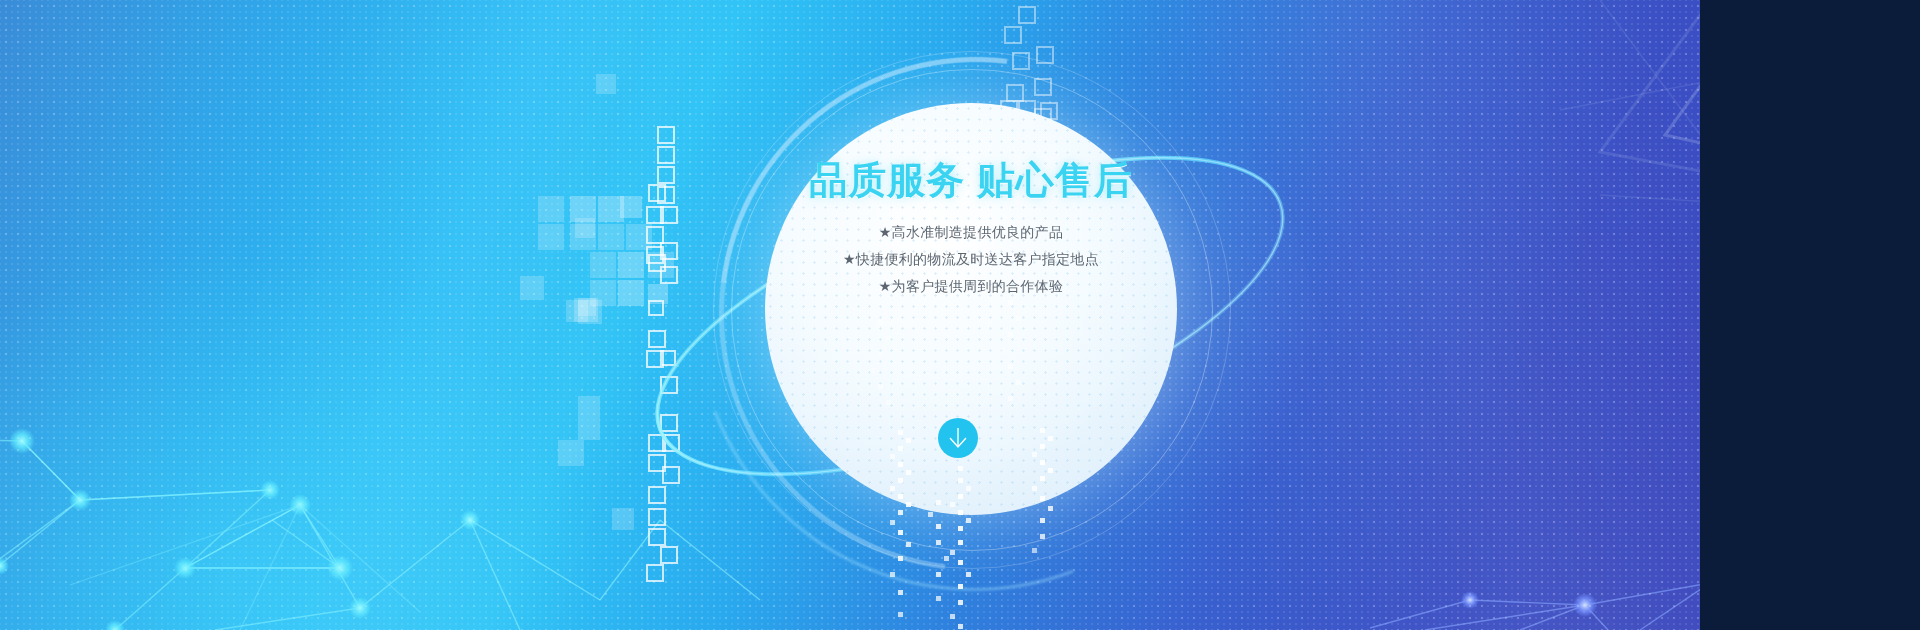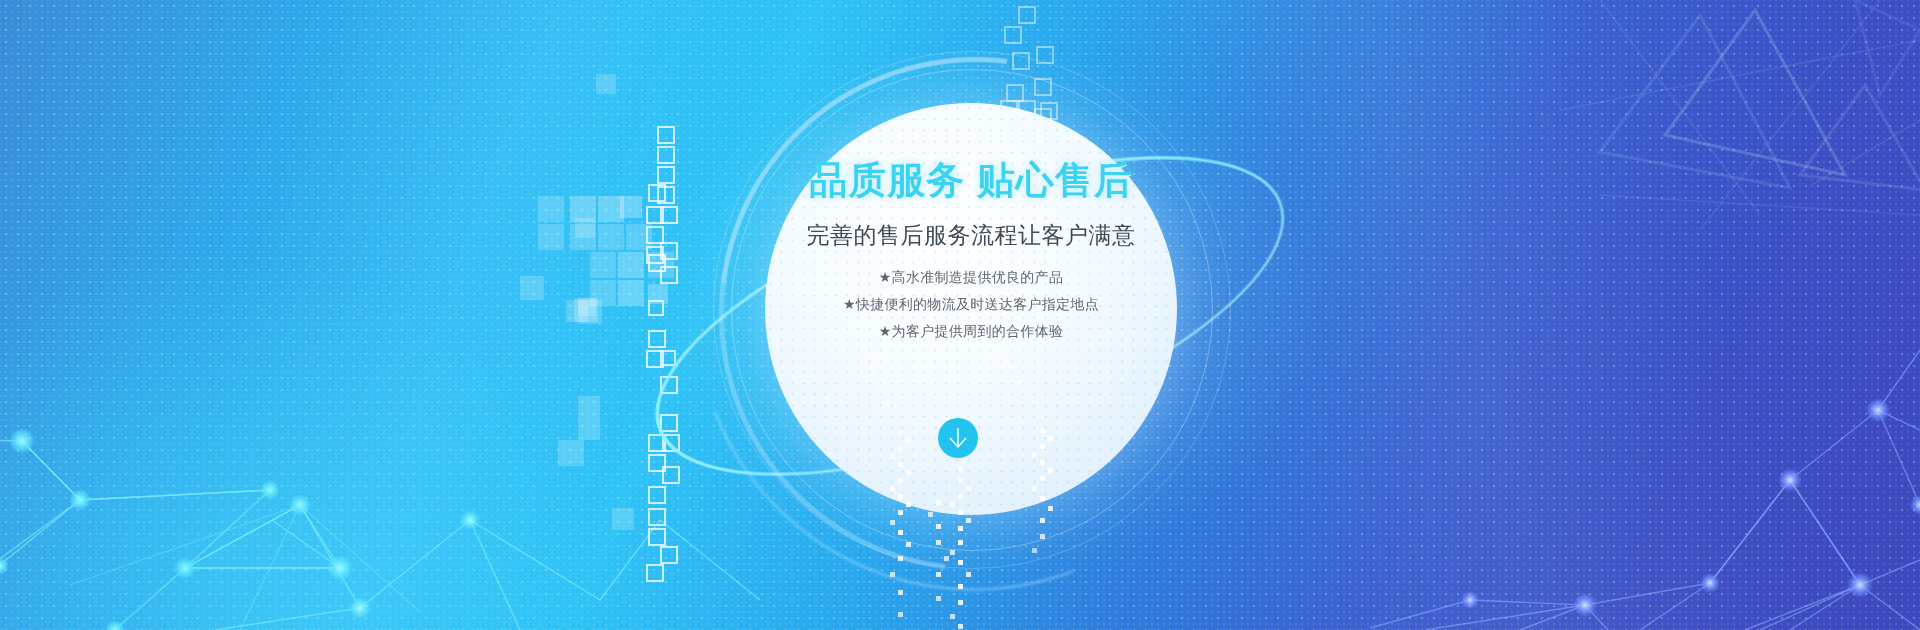--- a/index.html
+++ b/index.html
@@ -2,21 +2,21 @@
 <html><head>
 <meta charset="utf-8">
 <style>
   html, body {
     margin: 0;
     padding: 0;
     background: #0b1b3a;
   }
   #banner {
     position: relative;
-    width: 1920px;
+    width: 1700px;
     height: 630px;
     overflow: hidden;
     font-family: "Liberation Sans", "DejaVu Sans", sans-serif;
     background: linear-gradient(112deg,
         #3a8cd8 0%,
         #2fa7ea 14%,
         #29bdf6 28%,
         #2fc3f6 38%,
         #29a8ee 50%,
         #2f7fdd 62%,
@@ -482,21 +482,20 @@
       <rect x="886" y="336" width="5" height="5" opacity="0.4"></rect>
       <rect x="878" y="352" width="5" height="5" opacity="0.45"></rect>
       <rect x="870" y="368" width="5" height="5" opacity="0.4"></rect>
       <rect x="878" y="384" width="5" height="5" opacity="0.5"></rect>
       <rect x="886" y="400" width="5" height="5" opacity="0.45"></rect>
     </g>
   </svg>
 
   <div class="textblock">
     <div class="title-cn">品质服务 贴心售后</div>
-    <div class="subtitle">完善的售后服务流程让客户满意</div>
     <div class="bullets">
       <div class="bullet">★高水准制造提供优良的产品</div>
       <div class="bullet">★快捷便利的物流及时送达客户指定地点</div>
       <div class="bullet">★为客户提供周到的合作体验</div>
     </div>
   </div>
 
   <div class="arrow-btn">
     <svg width="22" height="24" viewBox="0 0 22 24">
       <line x1="11" y1="2" x2="11" y2="20" stroke="#ffffff" stroke-width="1.4"></line>

